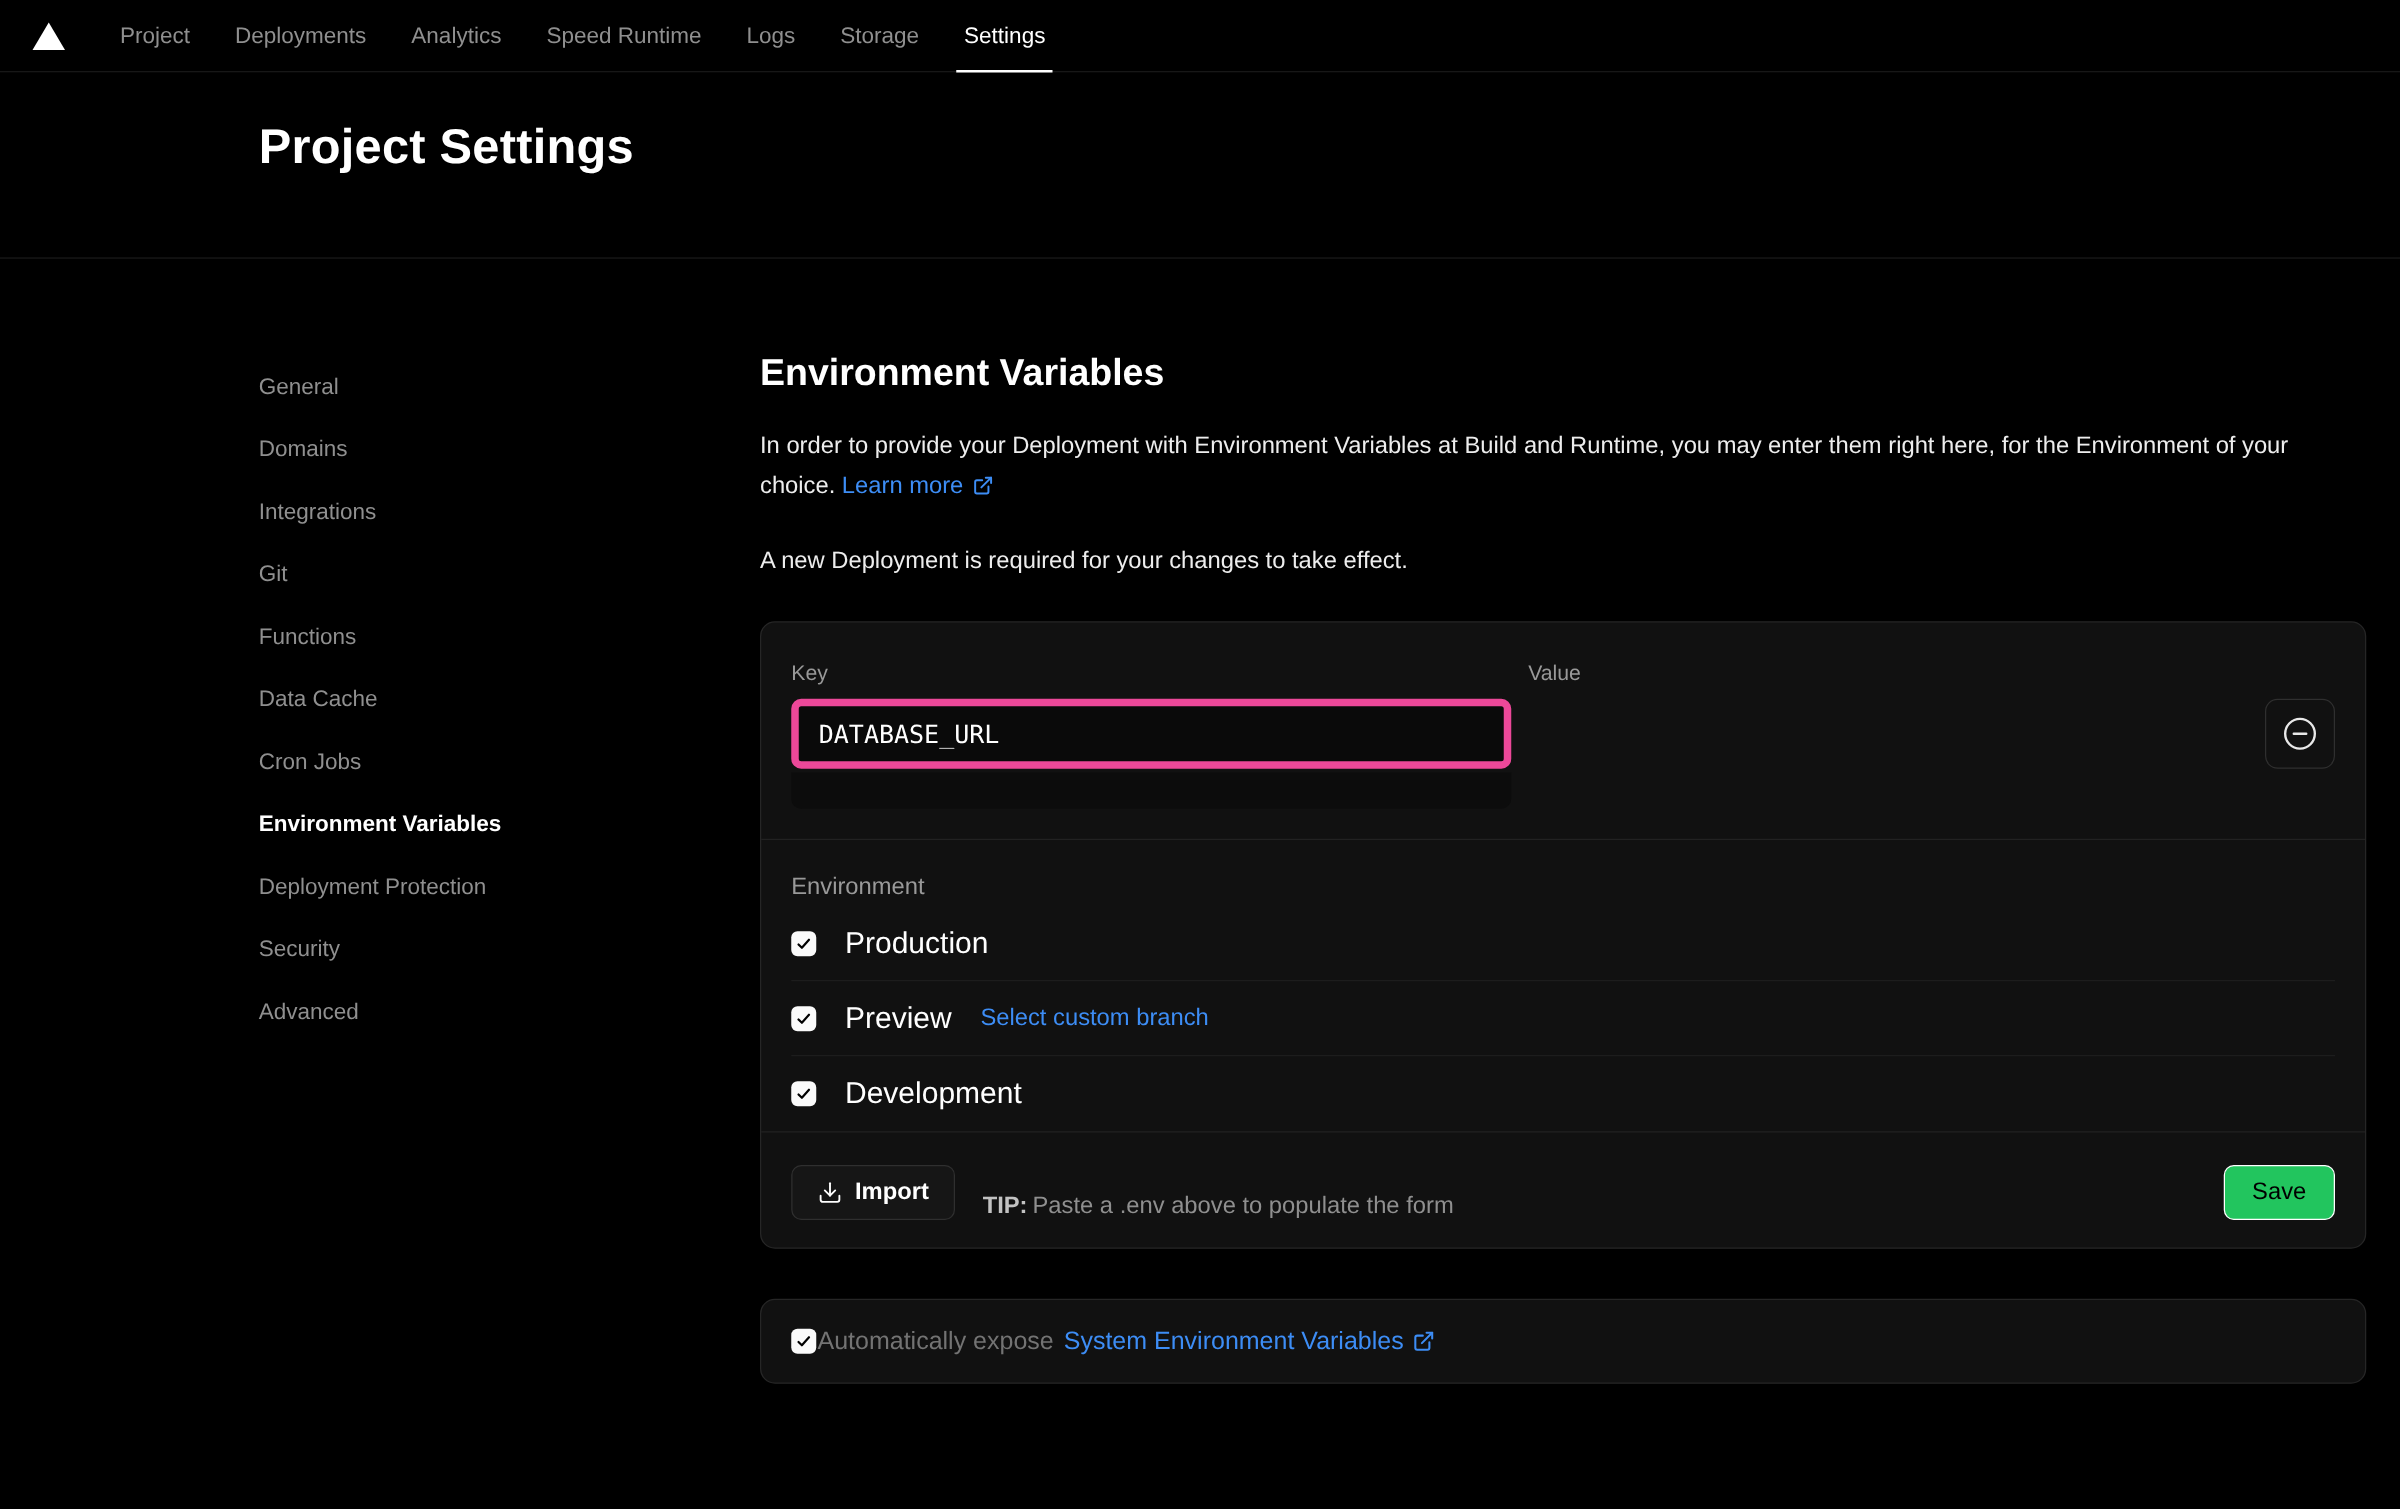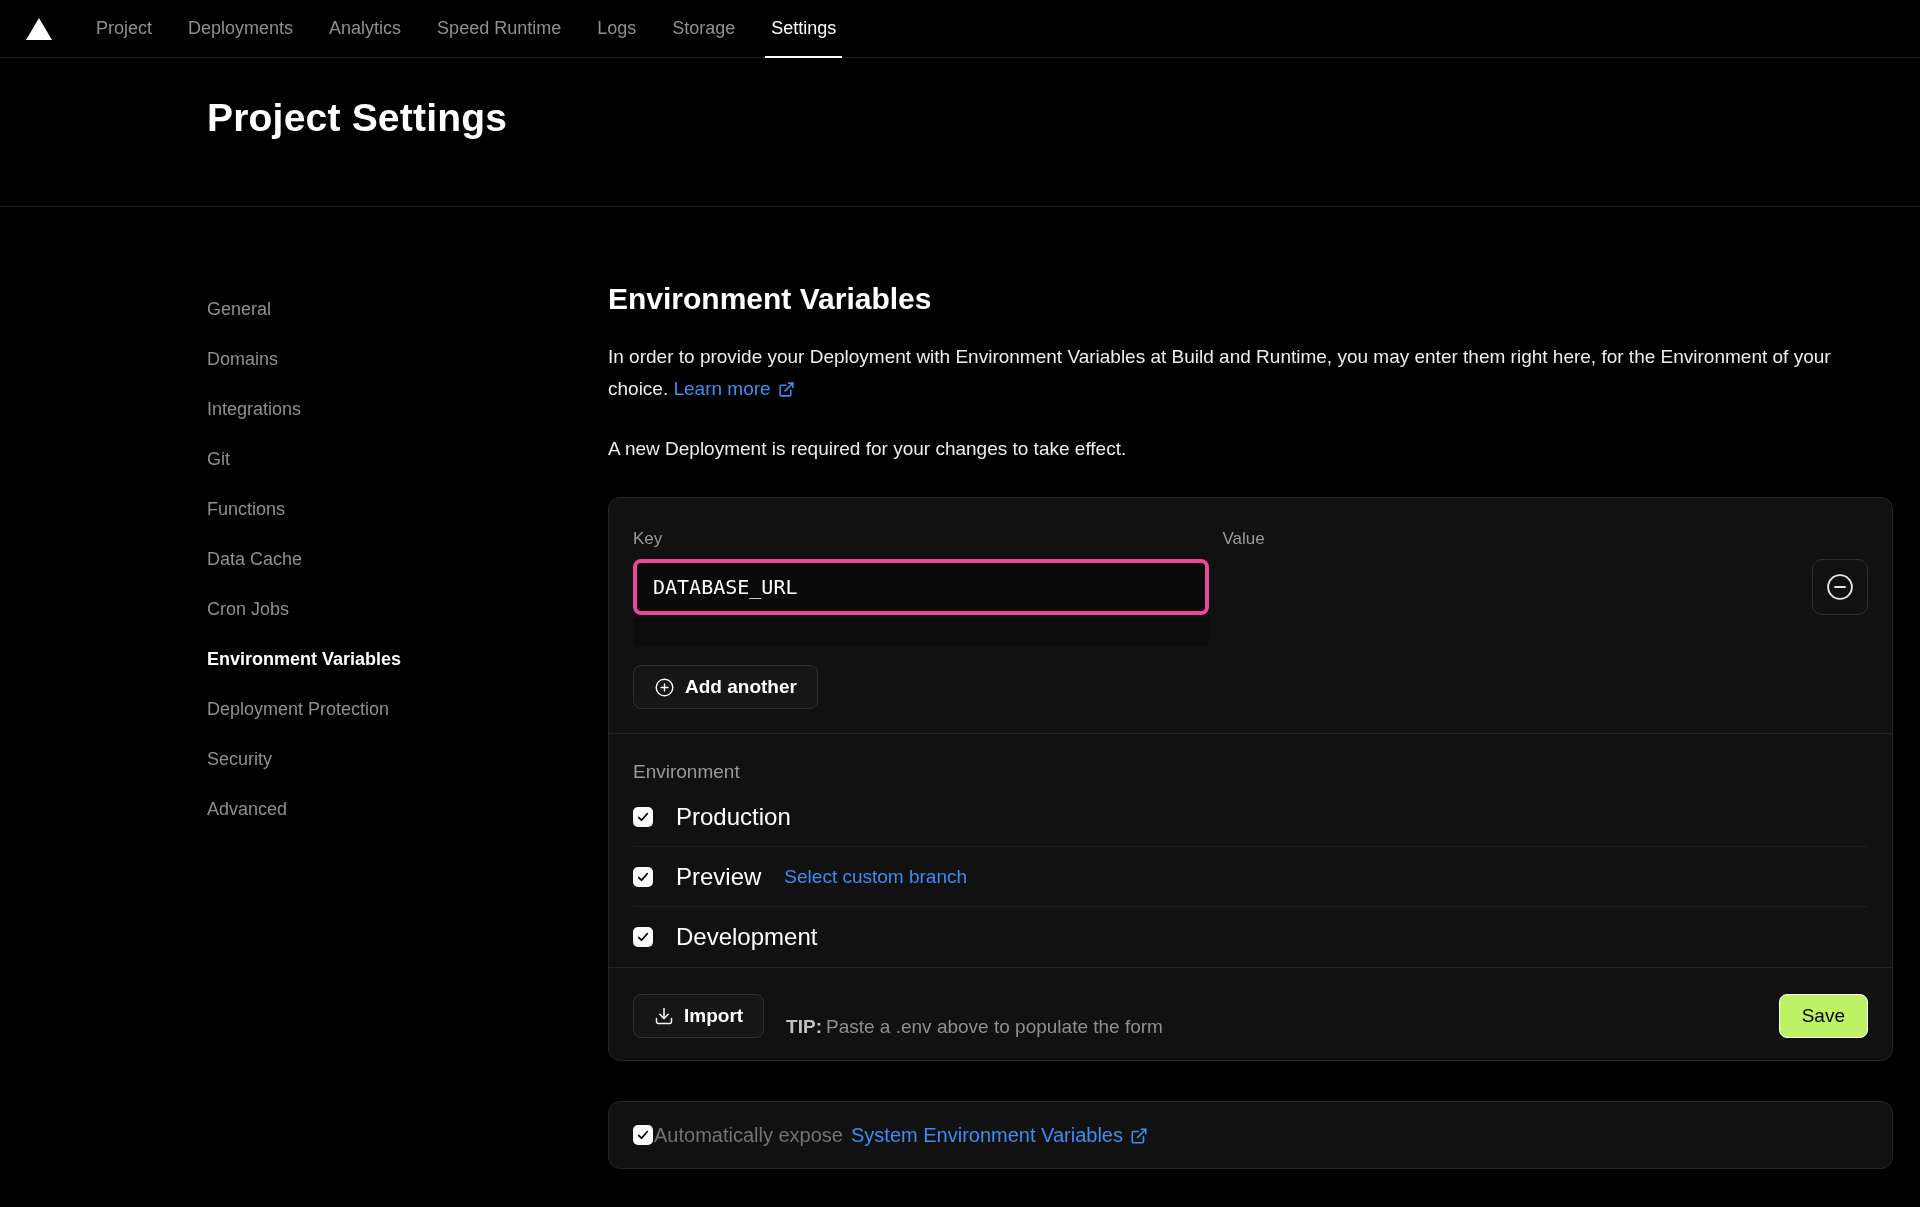--- a/index.html
+++ b/index.html
@@ -88,21 +88,21 @@
     border: 1px solid #262626;
     border-radius: 12px;
   }
   .form-area { padding: 30px 24px 24px; }
   .form-row { display: flex; gap: 14px; align-items: flex-start; }
   .col { flex: 1; min-width: 0; }
   .field-label { font-size: 17px; line-height: 21px; color: #999; margin-bottom: 10px; }
   .text-input {
     width: 100%;
     background: #0a0a0a;
-    border: 4px solid #ec4899;
+    border: 6px solid #ec4899;
     border-radius: 8px;
     color: #fff;
     font-size: 20px;
     outline: none;
   }
   input.text-input { height: 56px; padding: 0 16px; }
   .value-input { padding: 10px 16px; line-height: 31px; word-break: break-all; cursor: text; }
   .value-input .line2 { display: block; }
   .redacted {
     display: inline-block;
@@ -136,21 +136,21 @@
     gap: 10px;
     height: 44px;
     padding: 0 20px;
     border-radius: 8px;
     font-size: 19px;
     font-weight: 600;
     cursor: pointer;
     font-family: inherit;
   }
   .btn.dark { background: #161616; border: 1px solid #2f2f2f; color: #fff; }
-  .btn.light { background: #bef264; border: 1px solid #fff; color: #000; font-weight: 500; padding: 0 22px; }
+  .btn.light { background: #22c55e; border: 1px solid #fff; color: #000; font-weight: 500; padding: 0 22px; }
   .add-row { margin-top: 18px; }
 
   .divider { border-top: 1px solid #222; }
 
   .env-section { padding: 26px 24px 0; }
   .env-label { font-size: 19px; line-height: 23px; color: #999; margin-bottom: 4px; }
   .env-row {
     display: flex; align-items: center;
     height: 60px;
     border-bottom: 1px solid #1d1d1d;
@@ -252,30 +252,20 @@
           <div class="col">
             <div class="field-label">Value</div>
           </div>
           <button class="icon-btn">
             <svg width="30" height="30" viewBox="0 0 24 24" fill="none" stroke="#e8e8e8" stroke-width="1.5" stroke-linecap="round">
                 <circle cx="12" cy="12" r="9.5"></circle>
                 <line x1="8" y1="12" x2="16" y2="12"></line>
               </svg>
           </button>
         </div>
-        <div class="add-row">
-          <button class="btn dark">
-            <svg width="21" height="21" viewBox="0 0 24 24" fill="none" stroke="#fff" stroke-width="1.6" stroke-linecap="round">
-                <circle cx="12" cy="12" r="9.5"></circle>
-                <line x1="8" y1="12" x2="16" y2="12"></line>
-                <line x1="12" y1="8" x2="12" y2="16"></line>
-              </svg>
-            <span>Add another</span>
-          </button>
-        </div>
       </div>
 
       <div class="divider"></div>
 
       <div class="env-section">
         <div class="env-label">Environment</div>
 
         <div class="env-row">
           <span class="checkbox">
               <svg width="14" height="14" viewBox="0 0 16 16" fill="none" stroke="#000" stroke-width="2" stroke-linecap="round" stroke-linejoin="round">

